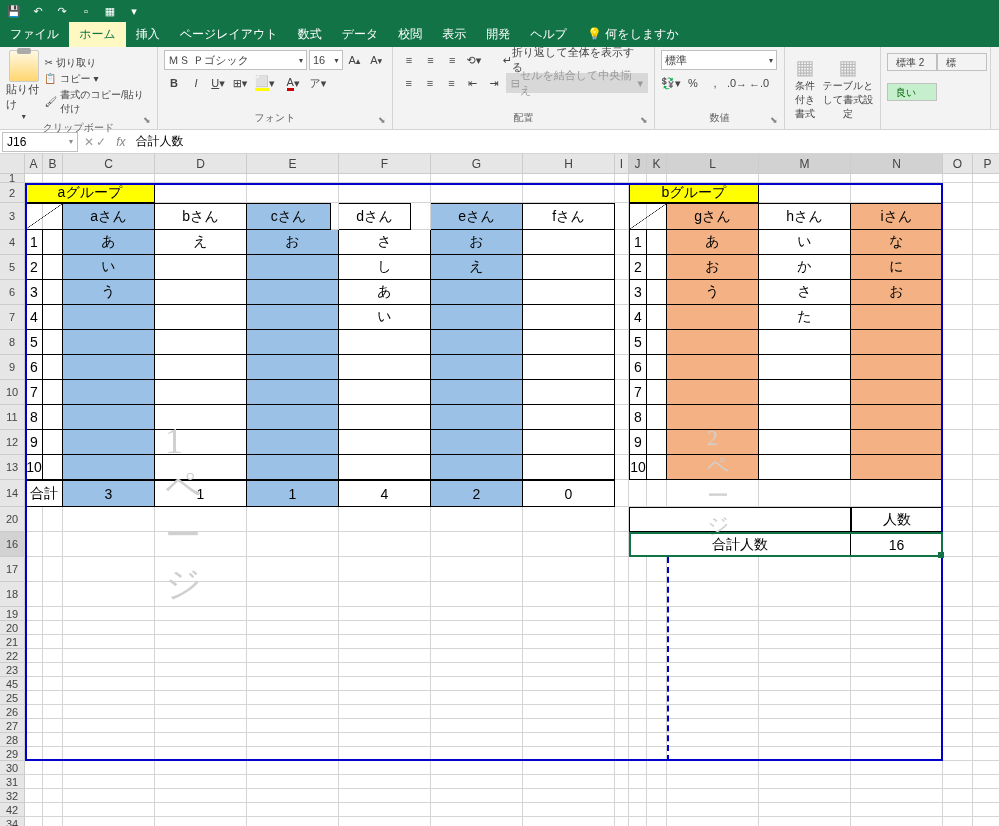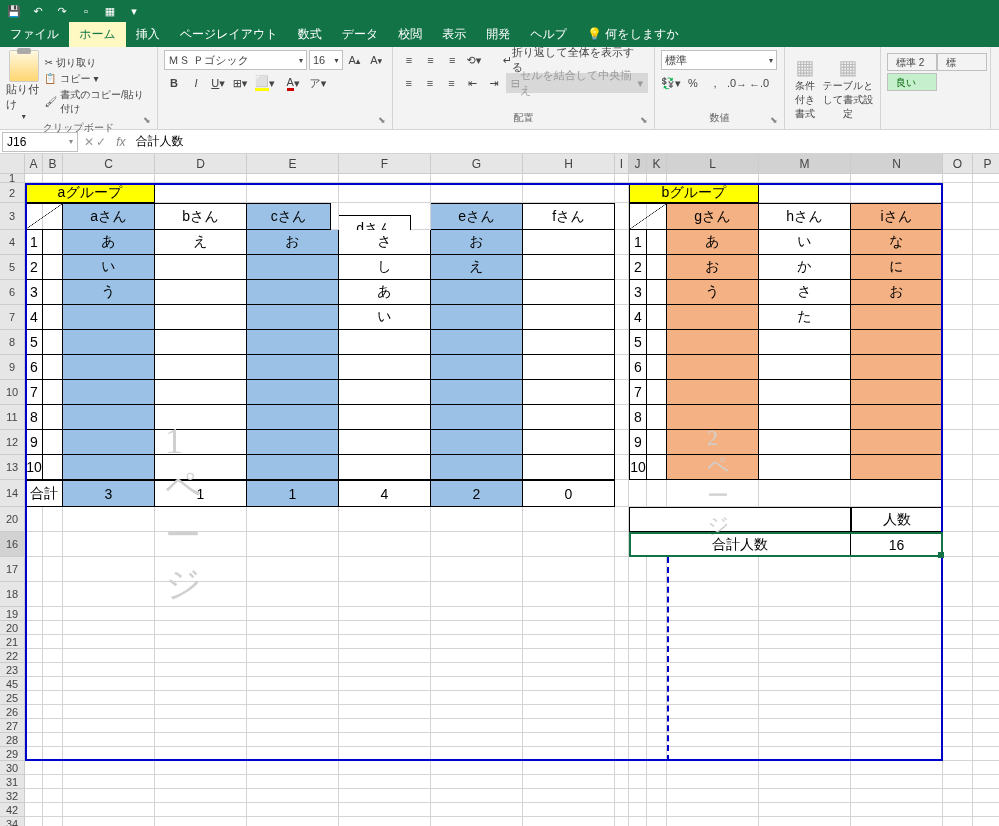--- a/index.html
+++ b/index.html
@@ -118,20 +118,21 @@
         <div class="btn-sm">
             <i>I</i>
           </div>
         <div class="btn-sm"><u>U</u>▾</div>
         <div class="btn-sm">⊞▾</div>
         <div class="btn-sm" style="width:26px"><span style="border-bottom:3px solid #ffff00">⬜</span>▾</div>
         <div class="btn-sm" style="width:26px"><span style="border-bottom:3px solid #c00">A</span>▾</div>
         <div class="btn-sm">ア▾</div>
       </div>
     </div>
+    <div class="group-label">フォント</div>
     <div class="launcher">⬊</div>
   </div>
   <div class="group" style="width:262px">
     <div style="flex:1">
       <div class="font-row">
         <div class="btn-sm">≡</div>
         <div class="btn-sm">≡</div>
         <div class="btn-sm">≡</div>
         <div class="btn-sm">⟲▾</div>
         <div style="width:10px"></div>
@@ -174,21 +175,21 @@
       <div style="text-align:center;font-size:10px"><div style="font-size:20px;color:#bbb">▦</div><span>テーブルとして書式設定</span></div>
     </div>
     <div class="group-label"></div>
   </div>
   <div class="group" style="width:110px;padding-top:6px">
     <div>
       <div style="display:flex">
           <div class="style-cell">標準 2</div>
           <div class="style-cell">標</div>
         </div>
-      <div style="display:flex;margin-top:2px">
+      <div style="display:flex;margin-top:12px">
           <div class="style-cell" style="background:#c6efce;color:#006100">良い</div>
         </div>
     </div>
   </div>
 </div>
 
 <div class="fbar">
   <div class="namebox">
       <span>J16</span>
       <span style="font-size:8px;color:#888">▾</span>
@@ -800,21 +801,21 @@
       <div class="cell " style="left: 642px; top: 643px; width: 92px; height: 14px;"></div>
       <div class="cell " style="left: 734px; top: 643px; width: 92px; height: 14px;"></div>
       <div class="cell " style="left: 826px; top: 643px; width: 92px; height: 14px;"></div>
       <div class="cell " style="left: 918px; top: 643px; width: 30px; height: 14px;"></div>
       <div class="cell " style="left: 948px; top: 643px; width: 30px; height: 14px;"></div>
       <div class="cell yellow bd-t bd-l bd-b bd-r" style="left: 0px; top: 9px; width: 130px; height: 20px;">aグループ</div>
       <div class="cell diag bd-l bd-b bd-r bd-t" style="left: 0px; top: 29px; width: 38px; height: 27px;"></div>
       <div class="cell blue bd-t bd-b bd-r" style="left: 38px; top: 29px; width: 92px; height: 27px;">aさん</div>
       <div class="cell bd-t bd-b bd-r" style="left: 130px; top: 29px; width: 92px; height: 27px;">bさん</div>
       <div class="cell blue bd-t bd-b bd-r" style="left: 222px; top: 29px; width: 84px; height: 27px;">cさん</div>
-      <div class="cell bd-t bd-b bd-r" style="left: 314px; top: 41px; width: 72px; height: 27px;">dさん</div>
+      <div class="cell bd-t bd-b bd-r" style="left: 314px; top: 29px; width: 72px; height: 27px;">dさん</div>
       <div class="cell blue bd-t bd-b bd-r" style="left: 406px; top: 29px; width: 92px; height: 27px;">eさん</div>
       <div class="cell bd-t bd-b bd-r" style="left: 498px; top: 29px; width: 92px; height: 27px;">fさん</div>
       <div class="cell bd-l bd-b bd-r" style="left: 0px; top: 56px; width: 18px; height: 25px;">1</div>
       <div class="cell bd-b bd-r" style="left: 18px; top: 56px; width: 20px; height: 25px;"></div>
       <div class="cell blue bd-b bd-r" style="left: 38px; top: 56px; width: 92px; height: 25px;">あ</div>
       <div class="cell bd-b bd-r" style="left: 130px; top: 56px; width: 92px; height: 25px;">え</div>
       <div class="cell blue bd-b bd-r" style="left: 222px; top: 56px; width: 92px; height: 25px;">お</div>
       <div class="cell bd-b bd-r" style="left: 314px; top: 56px; width: 92px; height: 25px;">さ</div>
       <div class="cell blue bd-b bd-r" style="left: 406px; top: 56px; width: 92px; height: 25px;">お</div>
       <div class="cell bd-b bd-r" style="left: 498px; top: 56px; width: 92px; height: 25px;"></div>

